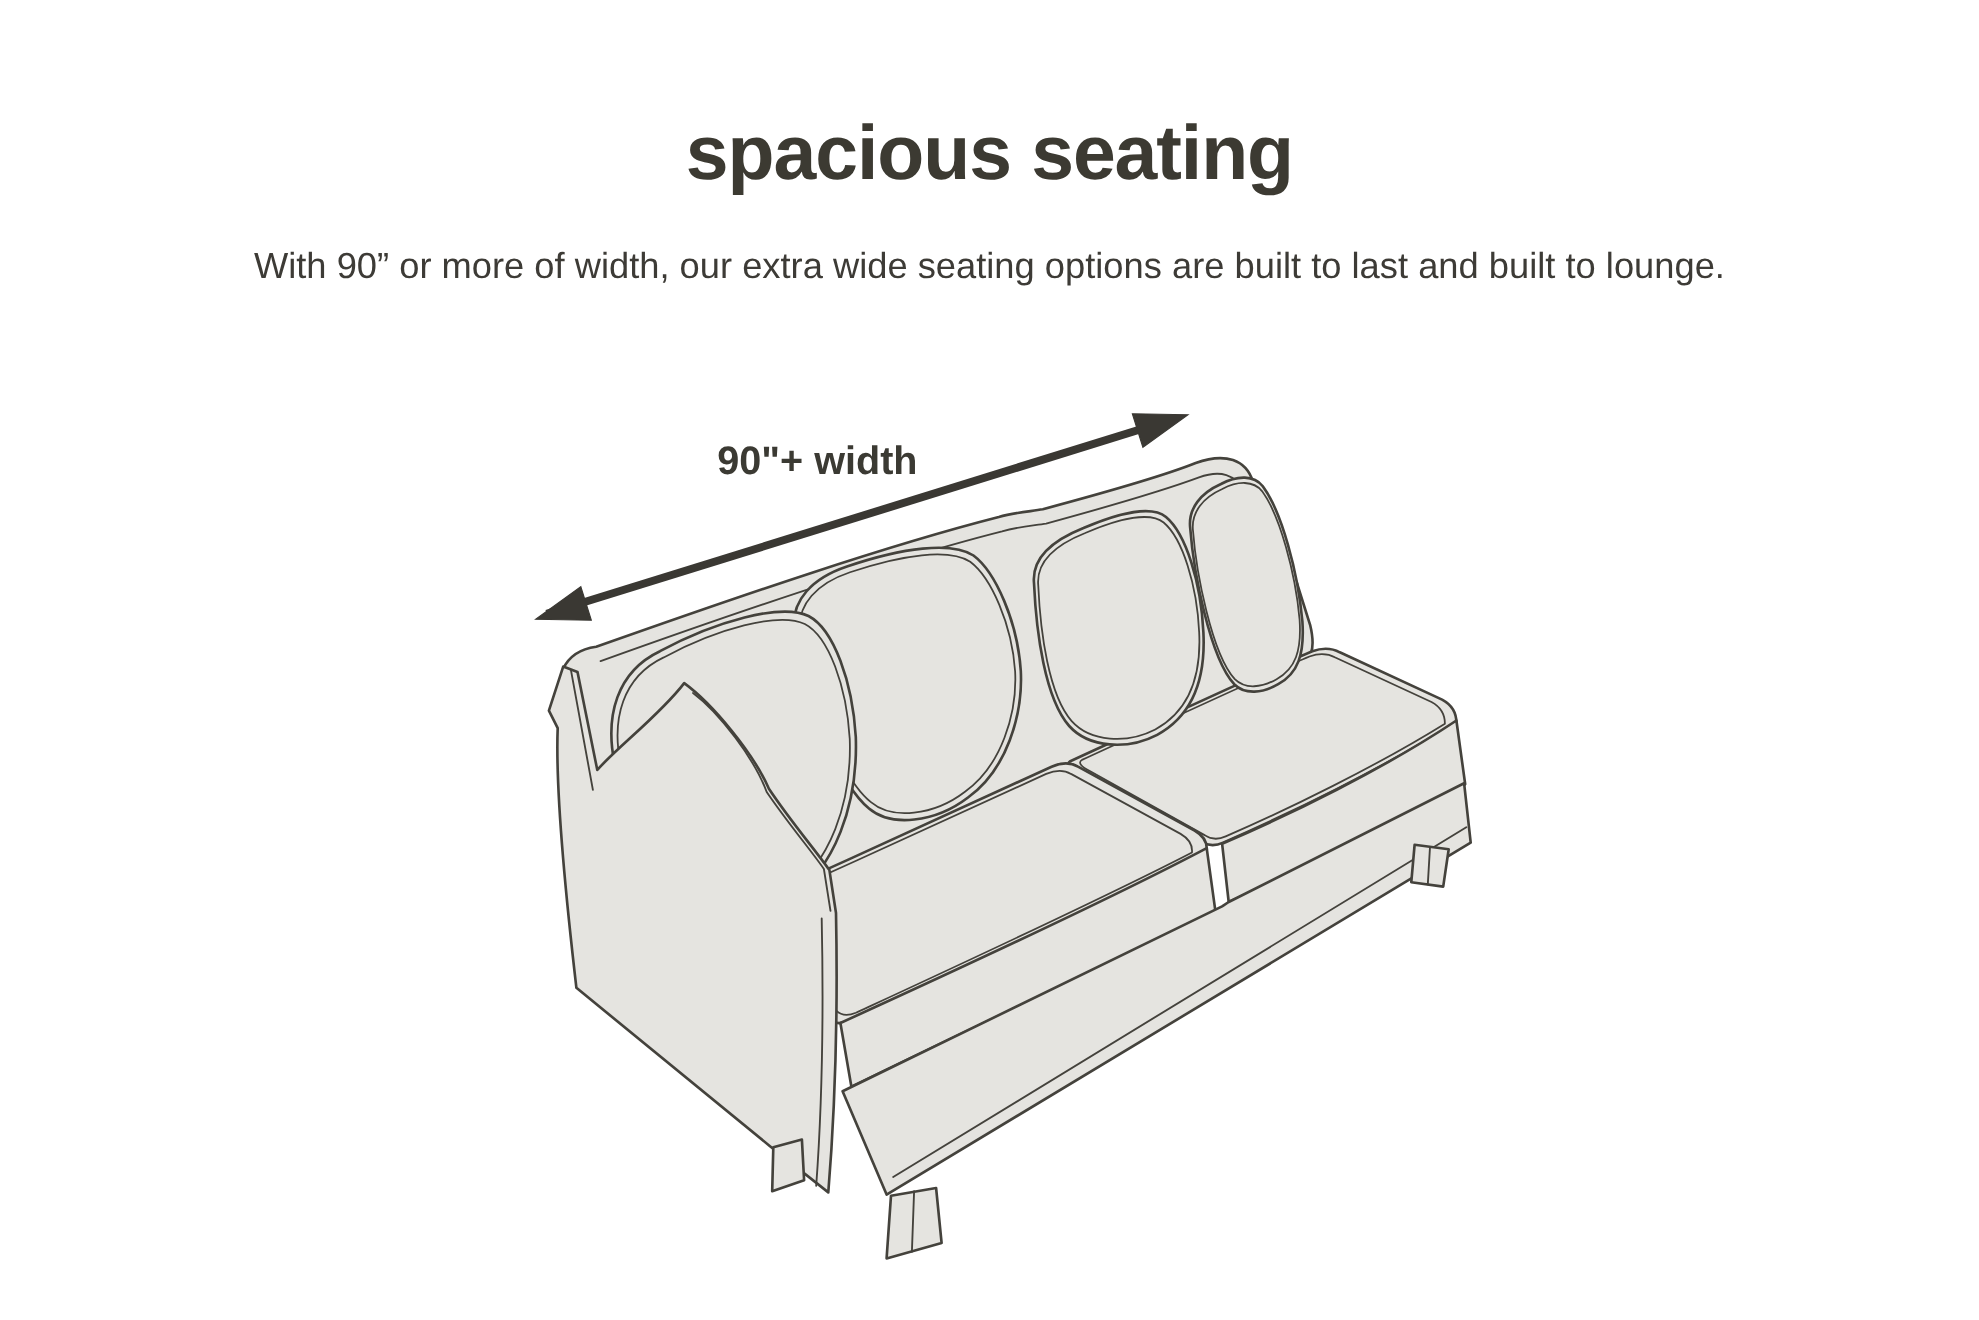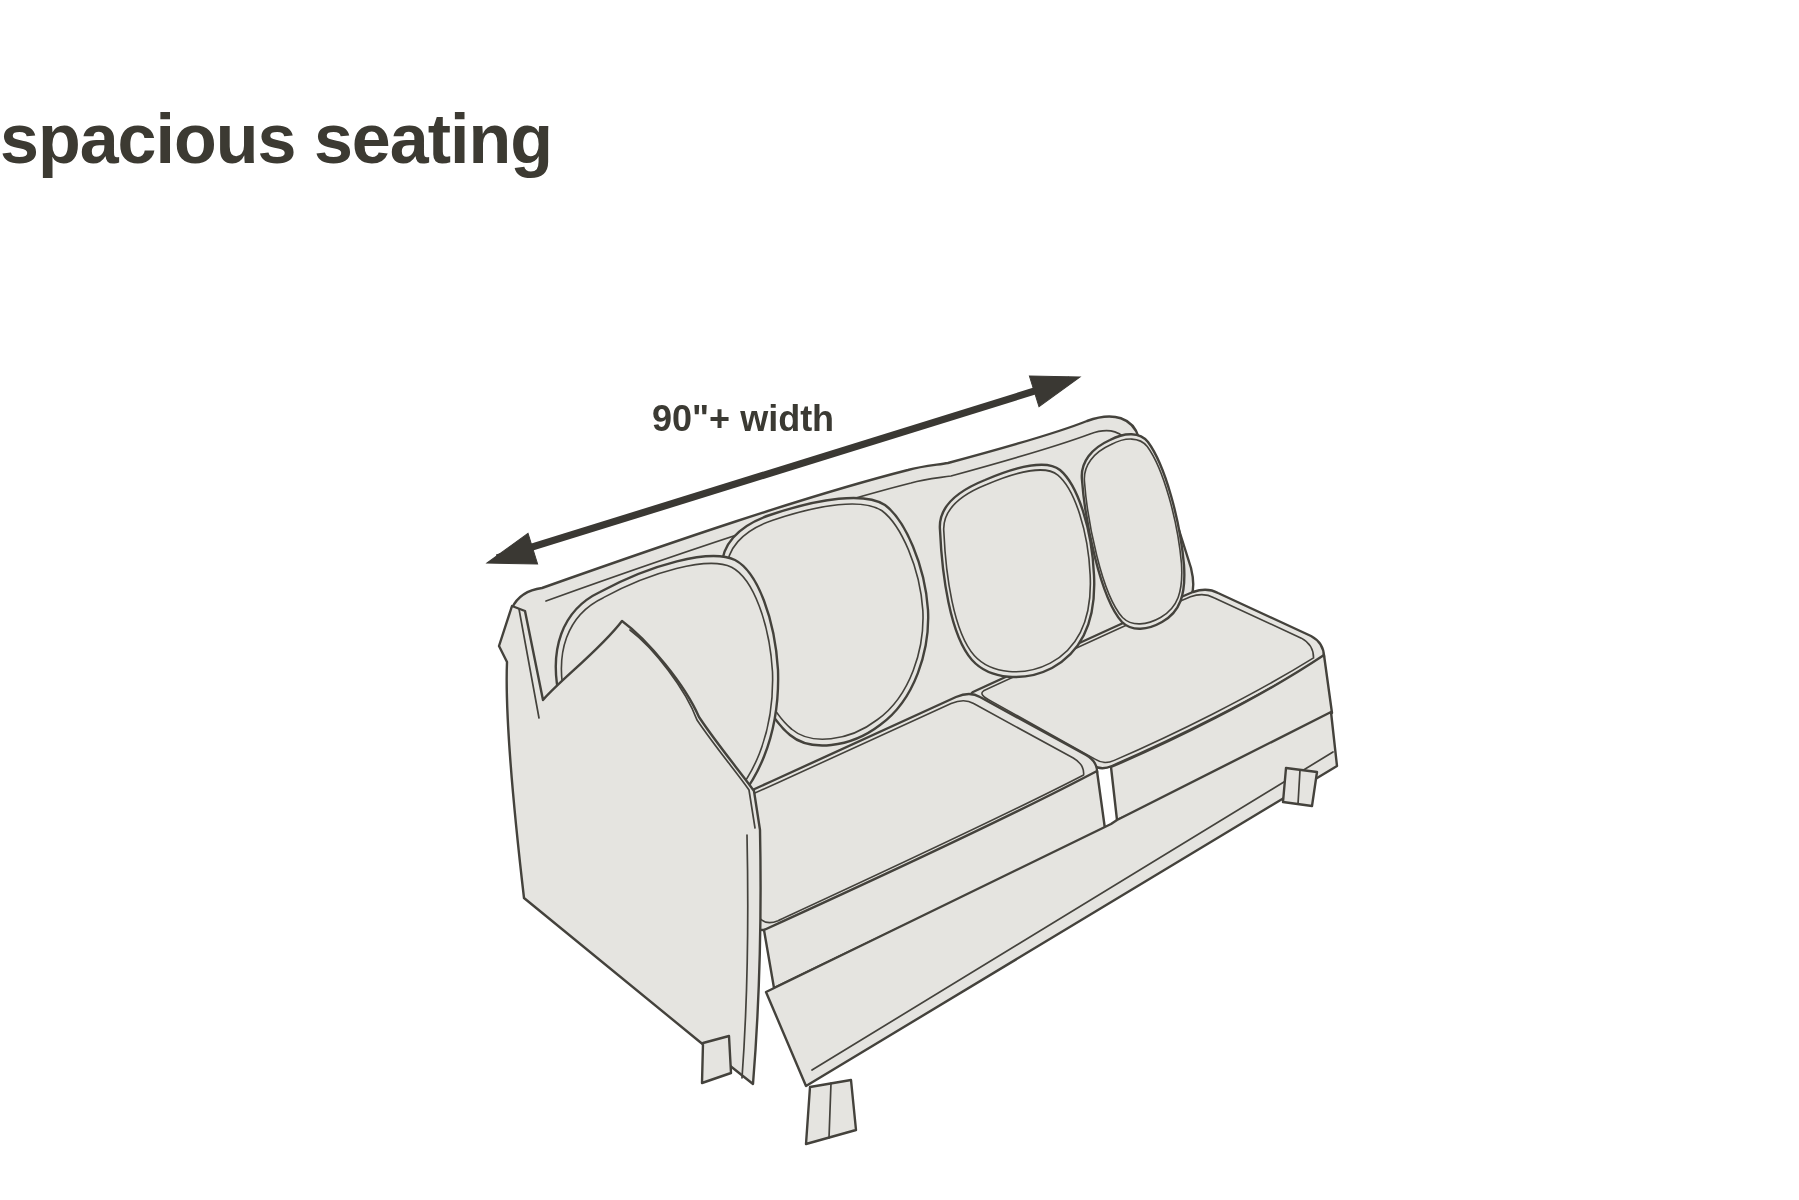--- a/index.html
+++ b/index.html
@@ -1,21 +1,21 @@
 <!DOCTYPE html>
 <html><head>
 <meta charset="utf-8">
 <style>
   html,body{margin:0;padding:0;background:#ffffff;}
   .stage{
     position:relative;width:1799px;height:1200px;background:#ffffff;
     overflow:hidden;font-family:"Liberation Sans", sans-serif;color:#3b3a33;
   }
   .page-title{
-    position:absolute;top:104px;left:0;width:100%;text-align:left;
+    position:absolute;top:104px;left:0;width:100%;text-align:center;
     font-size:70px;line-height:1;font-weight:bold;letter-spacing:-1px;color:#3c3a32;
   }
   .subtitle{
     position:absolute;top:222px;left:0;width:100%;text-align:center;
     font-size:33px;line-height:40px;font-weight:normal;color:#3d3b36;
   }
   .dim-label{
     position:absolute;left:652px;top:398px;
     font-size:36px;font-weight:bold;color:#3b3a33;white-space:nowrap;
   }
@@ -26,20 +26,21 @@
   .arrow{stroke:#3a3833;fill:#3a3833;}
 </style>
 </head>
 <body>
 
 <div class="stage">
 
   <div class="page-title">spacious seating</div>
 
   <div class="subtitle">
+    <div>With 90” or more of width, our extra wide seating options are built to last and built to lounge.</div>
   </div>
 
   <svg class="art" viewBox="0 0 1799 1200" aria-hidden="true">
 
     <g>
       <path class="sofa-fill sofa-line" d="M 512,608 Q 520,591 542,588
         C 672,542 806,496 908,470 C 922,466 936,465 948,463
         C 1004,448 1062,431 1087,421 C 1114,411 1133,418 1139,438
         C 1150,468 1166,502 1179,530 L 1191,568 Q 1197,593 1187,601
         L 1158,620 L 995,705 L 795,795 L 638,862 L 558,902 L 514,700 Z"></path>

